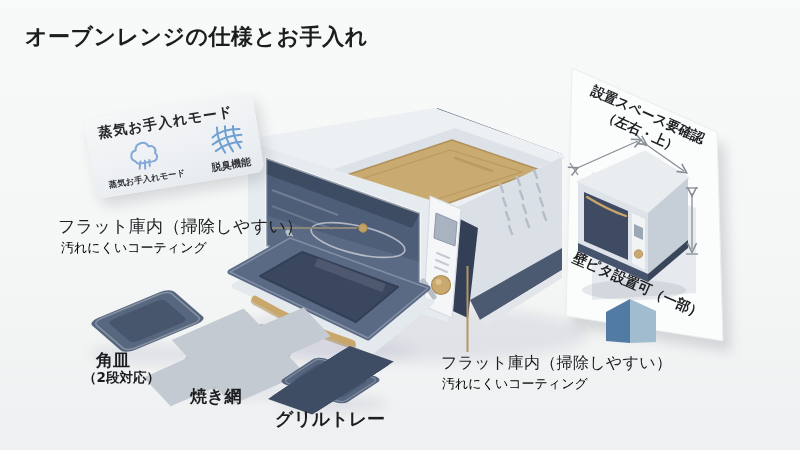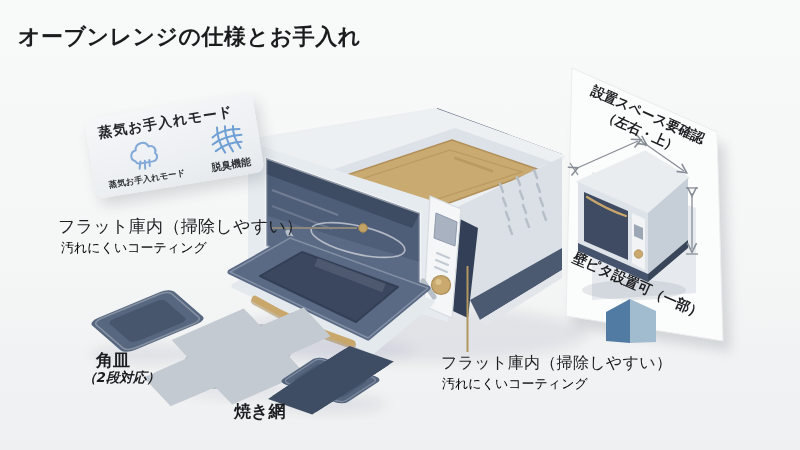--- a/index.html
+++ b/index.html
@@ -5,21 +5,21 @@
   html,body{margin:0;padding:0;}
   body{
     width:800px;height:450px;overflow:hidden;position:relative;
     font-family:"DejaVu Sans","Liberation Sans",sans-serif;
     background:linear-gradient(180deg,#f8f9f9 0%,#f5f6f6 55%,#eef0f1 100%);
     color:#1c1d20;
   }
   .abs{position:absolute;}
   #scene-svg{position:absolute;left:0;top:0;z-index:1;}
   .label-layer{position:absolute;inset:0;z-index:3;pointer-events:none;}
-  .page-title{left:18px;top:22px;font-size:22px;font-weight:700;letter-spacing:.5px;color:#1b1c1e;}
+  .page-title{left:25px;top:22px;font-size:22px;font-weight:700;letter-spacing:.5px;color:#1b1c1e;}
   .callout-title{font-size:17px;font-weight:400;color:#1d1e21;letter-spacing:.3px;white-space:nowrap;}
   .callout-sub{font-size:13px;color:#000000;white-space:nowrap;}
   .acc-name{font-size:17px;font-weight:700;white-space:nowrap;}
   .acc-note{font-size:13.5px;font-weight:600;white-space:nowrap;}
   
   .steam-card{
     left:84px;top:120px;width:170px;height:80px;z-index:2;
     transform:rotate(-9.3deg);transform-origin:0 0;
     background:linear-gradient(170deg,#f5f7f8 0%,#eceff2 70%,#e4e8ec 100%);
     border-radius:8px;box-shadow:4px 8px 14px rgba(60,70,85,.18);
@@ -246,22 +246,23 @@
   </div>
 </div>
 
 <div class="label-layer">
   <div class="abs page-title">オーブンレンジの仕様とお手入れ</div>
 
   <div class="abs callout-title" style="left:58px;top:215px;">フラット庫内（掃除しやすい）</div>
   <div class="abs callout-sub" style="left:61px;top:239px;">汚れにくいコーティング</div>
 
   <div class="abs acc-name" style="left:96px;top:349px;">角皿</div>
-  <div class="abs acc-note" style="left:83px;top:369px;font-style:italic;">（2段対応）</div>
-  <div class="abs acc-name" style="left:190px;top:400px;margin-left:44px;">焼き網</div>
+  <div class="abs acc-note" style="left:83px;top:369px;">（2段対応）</div>
+  <div class="abs acc-name" style="left:190px;top:385px;">焼き網</div>
+  <div class="abs acc-name" style="left:275px;top:407px;font-size:18px;">グリルトレー</div>
 
   <div class="abs callout-title" style="left:441px;top:353px;font-size:16px;">フラット庫内（掃除しやすい）</div>
   <div class="abs callout-sub" style="left:442px;top:375px;">汚れにくいコーティング</div>
 
   <div class="abs install-title">
     <div>設置スペース要確認</div>
     <div>（左右・上）</div>
   </div>
   <div class="abs wall-label">壁ピタ設置可（一部）</div>
 </div>

